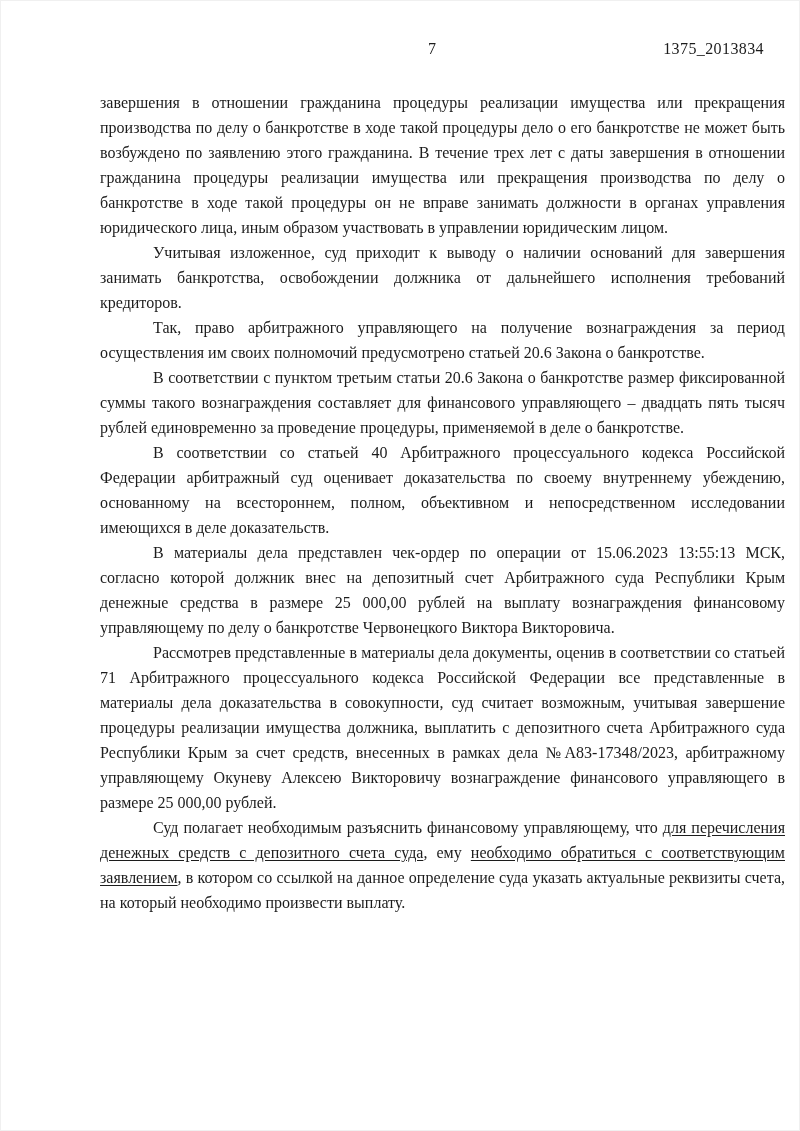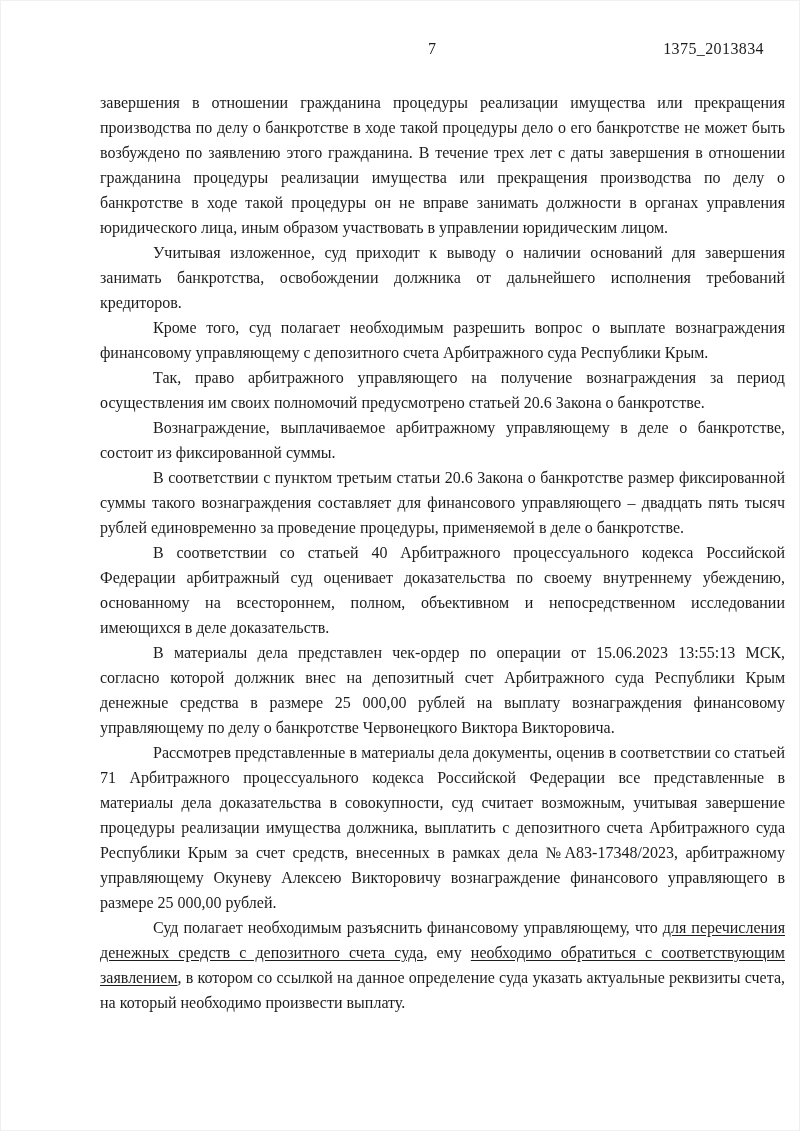--- a/index.html
+++ b/index.html
@@ -64,22 +64,20 @@
 <body>
 
 <div class="page">
   <div class="header">
     <span class="page-number">7</span>
     <span class="doc-id">1375_2013834</span>
   </div>
   <div class="document-body">
       <p class="para no-indent"><span>завершения в отношении гражданина процедуры реализации имущества или прекращения производства по делу о банкротстве в ходе такой процедуры дело о его банкротстве не может быть возбуждено по заявлению этого гражданина. В течение трех лет с даты завершения в отношении гражданина процедуры реализации имущества или прекращения производства по делу о банкротстве в ходе такой процедуры он не вправе занимать должности в органах управления юридического лица, иным образом участвовать в управлении юридическим лицом.</span></p>
       <p class="para"><span>Учитывая изложенное, суд приходит к выводу о наличии оснований для завершения занимать банкротства, освобождении должника от дальнейшего исполнения требований кредиторов.</span></p>
-      <p class="para"><span>Кроме того, суд полагает необходимым разрешить вопрос о выплате вознаграждения финансовому управляющему с депозитного счета Арбитражного суда Республики Крым.</span></p>
       <p class="para"><span>Так, право арбитражного управляющего на получение вознаграждения за период осуществления им своих полномочий предусмотрено статьей 20.6 Закона о банкротстве.</span></p>
-      <p class="para"><span>Вознаграждение, выплачиваемое арбитражному управляющему в деле о банкротстве, состоит из фиксированной суммы.</span></p>
       <p class="para"><span>В соответствии с пунктом третьим статьи 20.6 Закона о банкротстве размер фиксированной суммы такого вознаграждения составляет для финансового управляющего – двадцать пять тысяч рублей единовременно за проведение процедуры, применяемой в деле о банкротстве.</span></p>
       <p class="para"><span>В соответствии со статьей 40 Арбитражного процессуального кодекса Российской Федерации арбитражный суд оценивает доказательства по своему внутреннему убеждению, основанному на всестороннем, полном, объективном и непосредственном исследовании имеющихся в деле доказательств.</span></p>
       <p class="para"><span>В материалы дела представлен чек-ордер по операции от 15.06.2023 13:55:13 МСК, согласно которой должник внес на депозитный счет Арбитражного суда Республики Крым денежные средства в размере 25&nbsp;000,00 рублей на выплату вознаграждения финансовому управляющему по делу о банкротстве Червонецкого Виктора Викторовича.</span></p>
       <p class="para"><span>Рассмотрев представленные в материалы дела документы, оценив в соответствии со статьей 71 Арбитражного процессуального кодекса Российской Федерации все представленные в материалы дела доказательства в совокупности, суд считает возможным, учитывая завершение процедуры реализации имущества должника, выплатить с депозитного счета Арбитражного суда Республики Крым за счет средств, внесенных в рамках дела №А83-17348/2023, арбитражному управляющему Окуневу Алексею Викторовичу вознаграждение финансового управляющего в размере 25&nbsp;000,00 рублей.</span></p>
       <p class="para"><span>Суд полагает необходимым разъяснить финансовому управляющему, что </span><span class="underline">для перечисления денежных средств с депозитного счета суда</span><span>, ему </span><span class="underline">необходимо обратиться с соответствующим заявлением</span><span>, в котором со ссылкой на данное определение суда указать актуальные реквизиты счета, на который необходимо произвести выплату.</span></p>
     </div>
 </div>
 
 </body></html>

